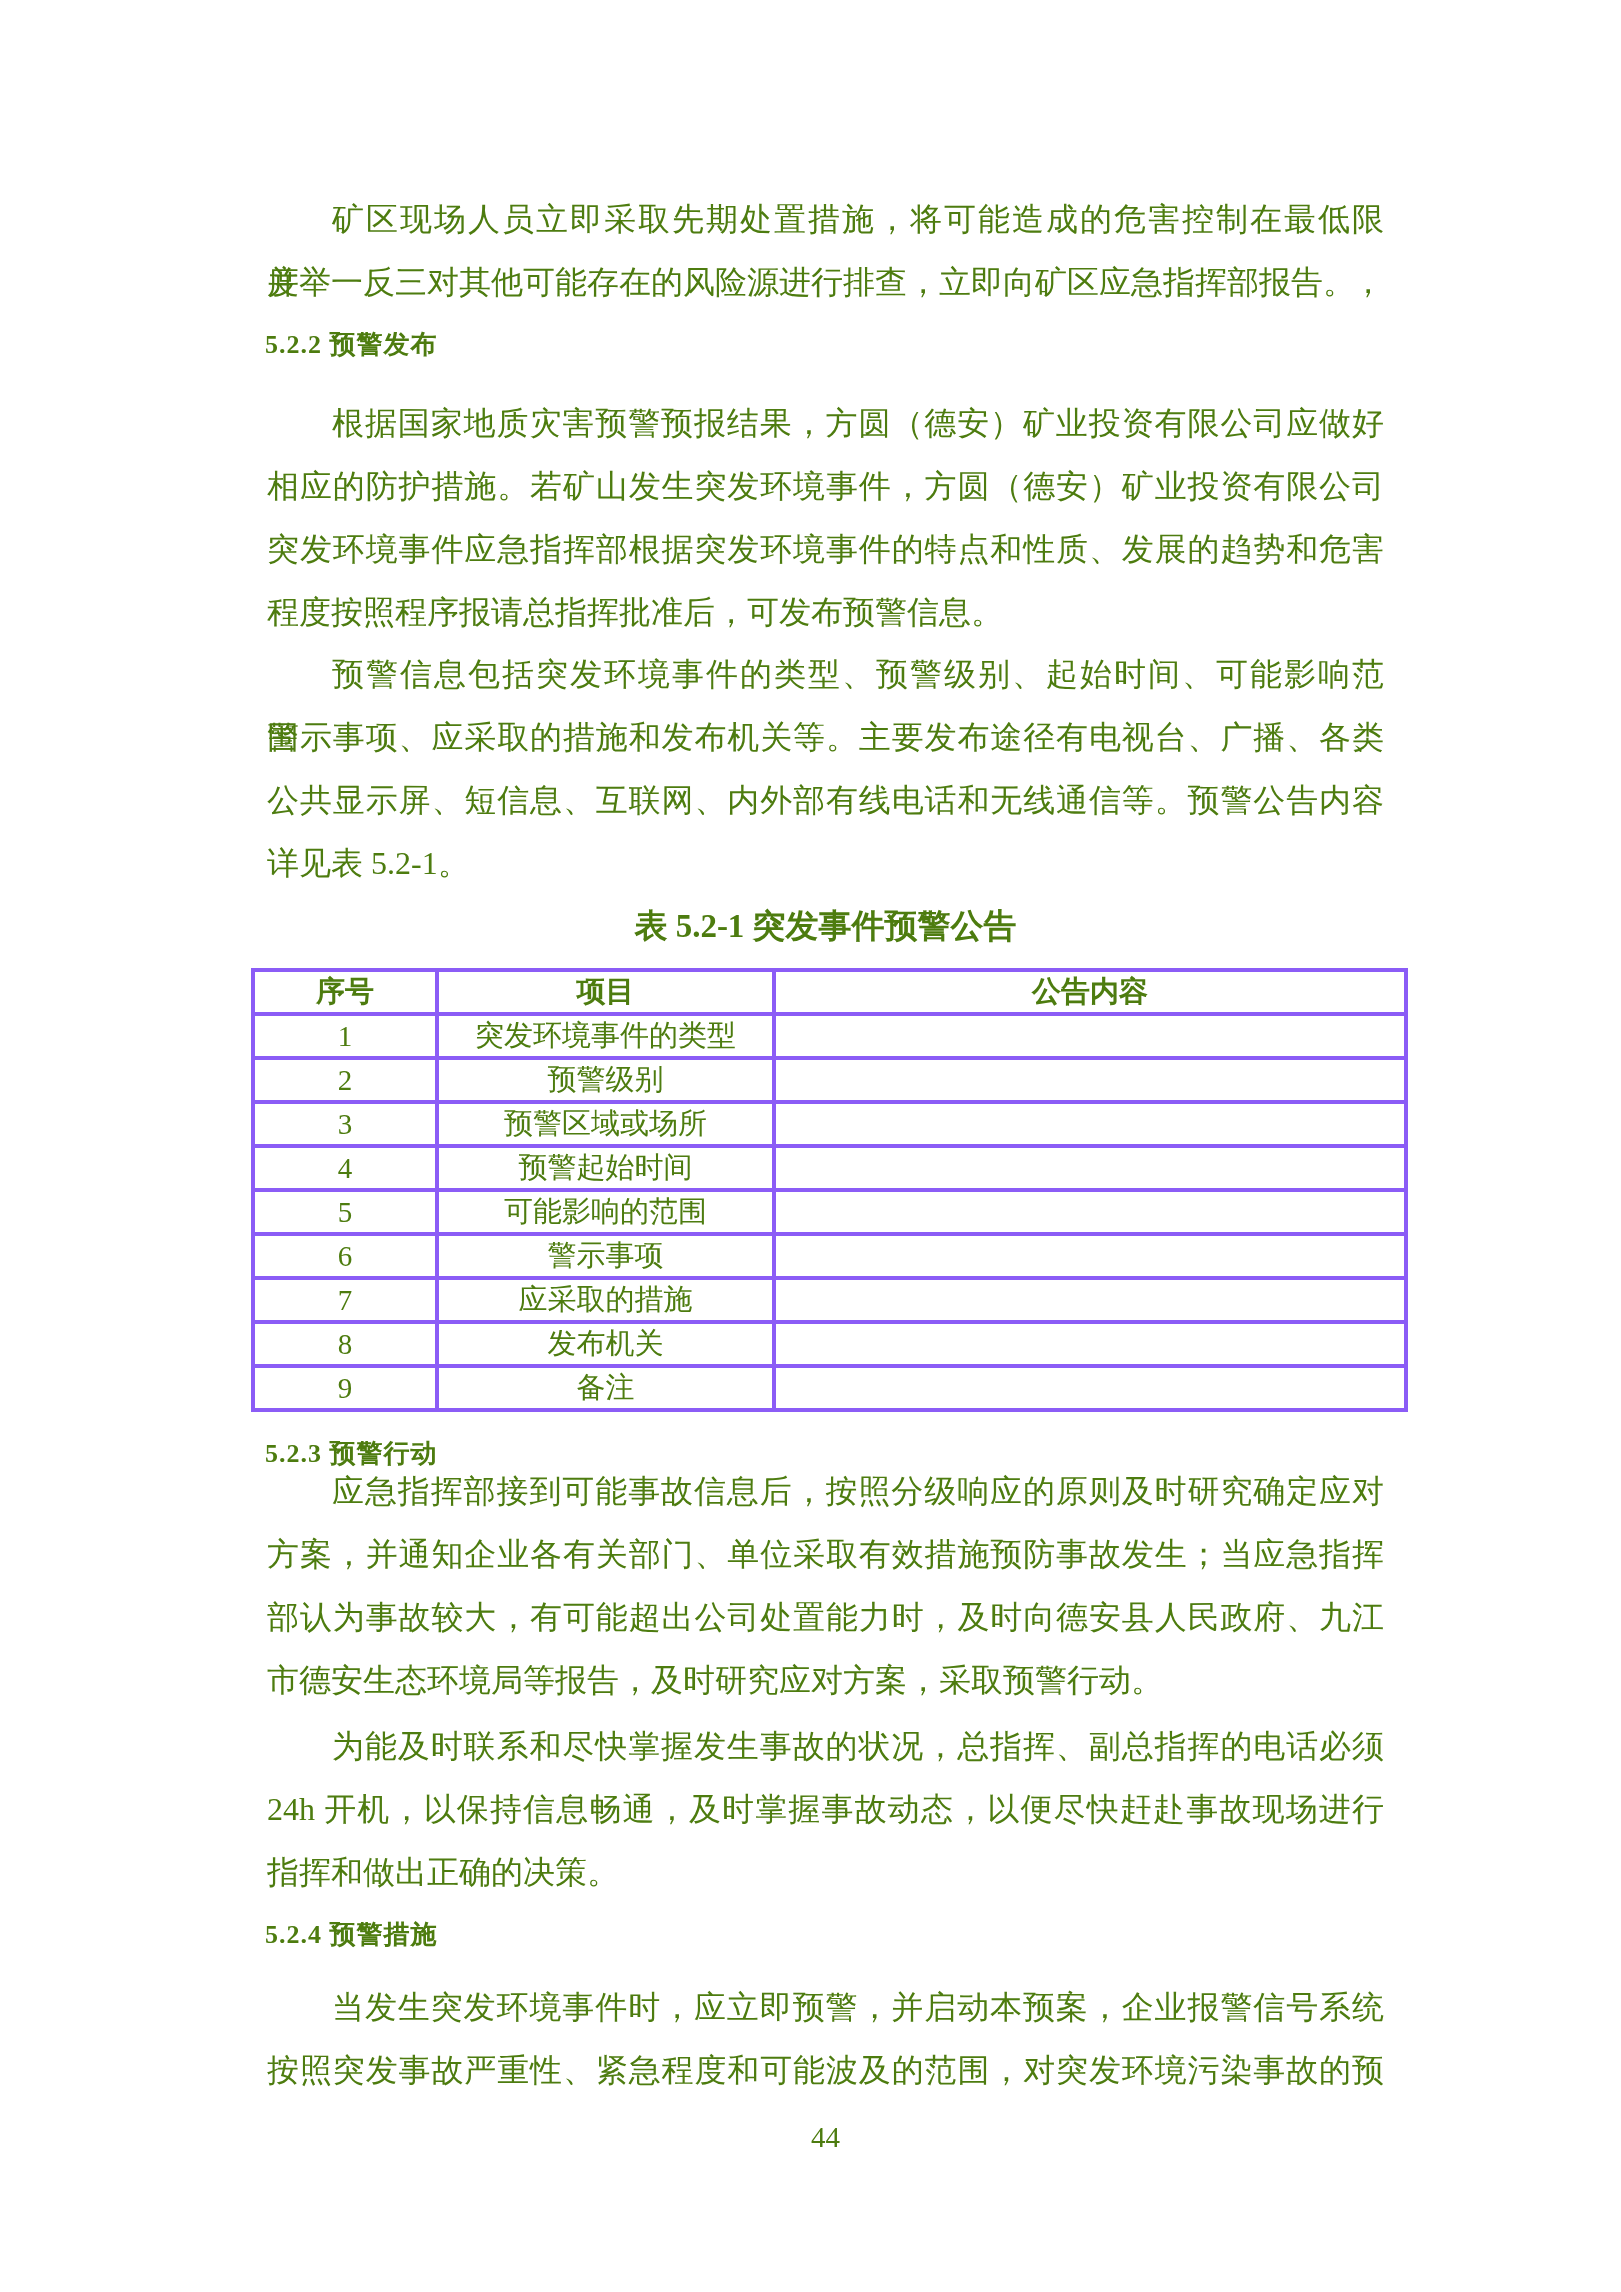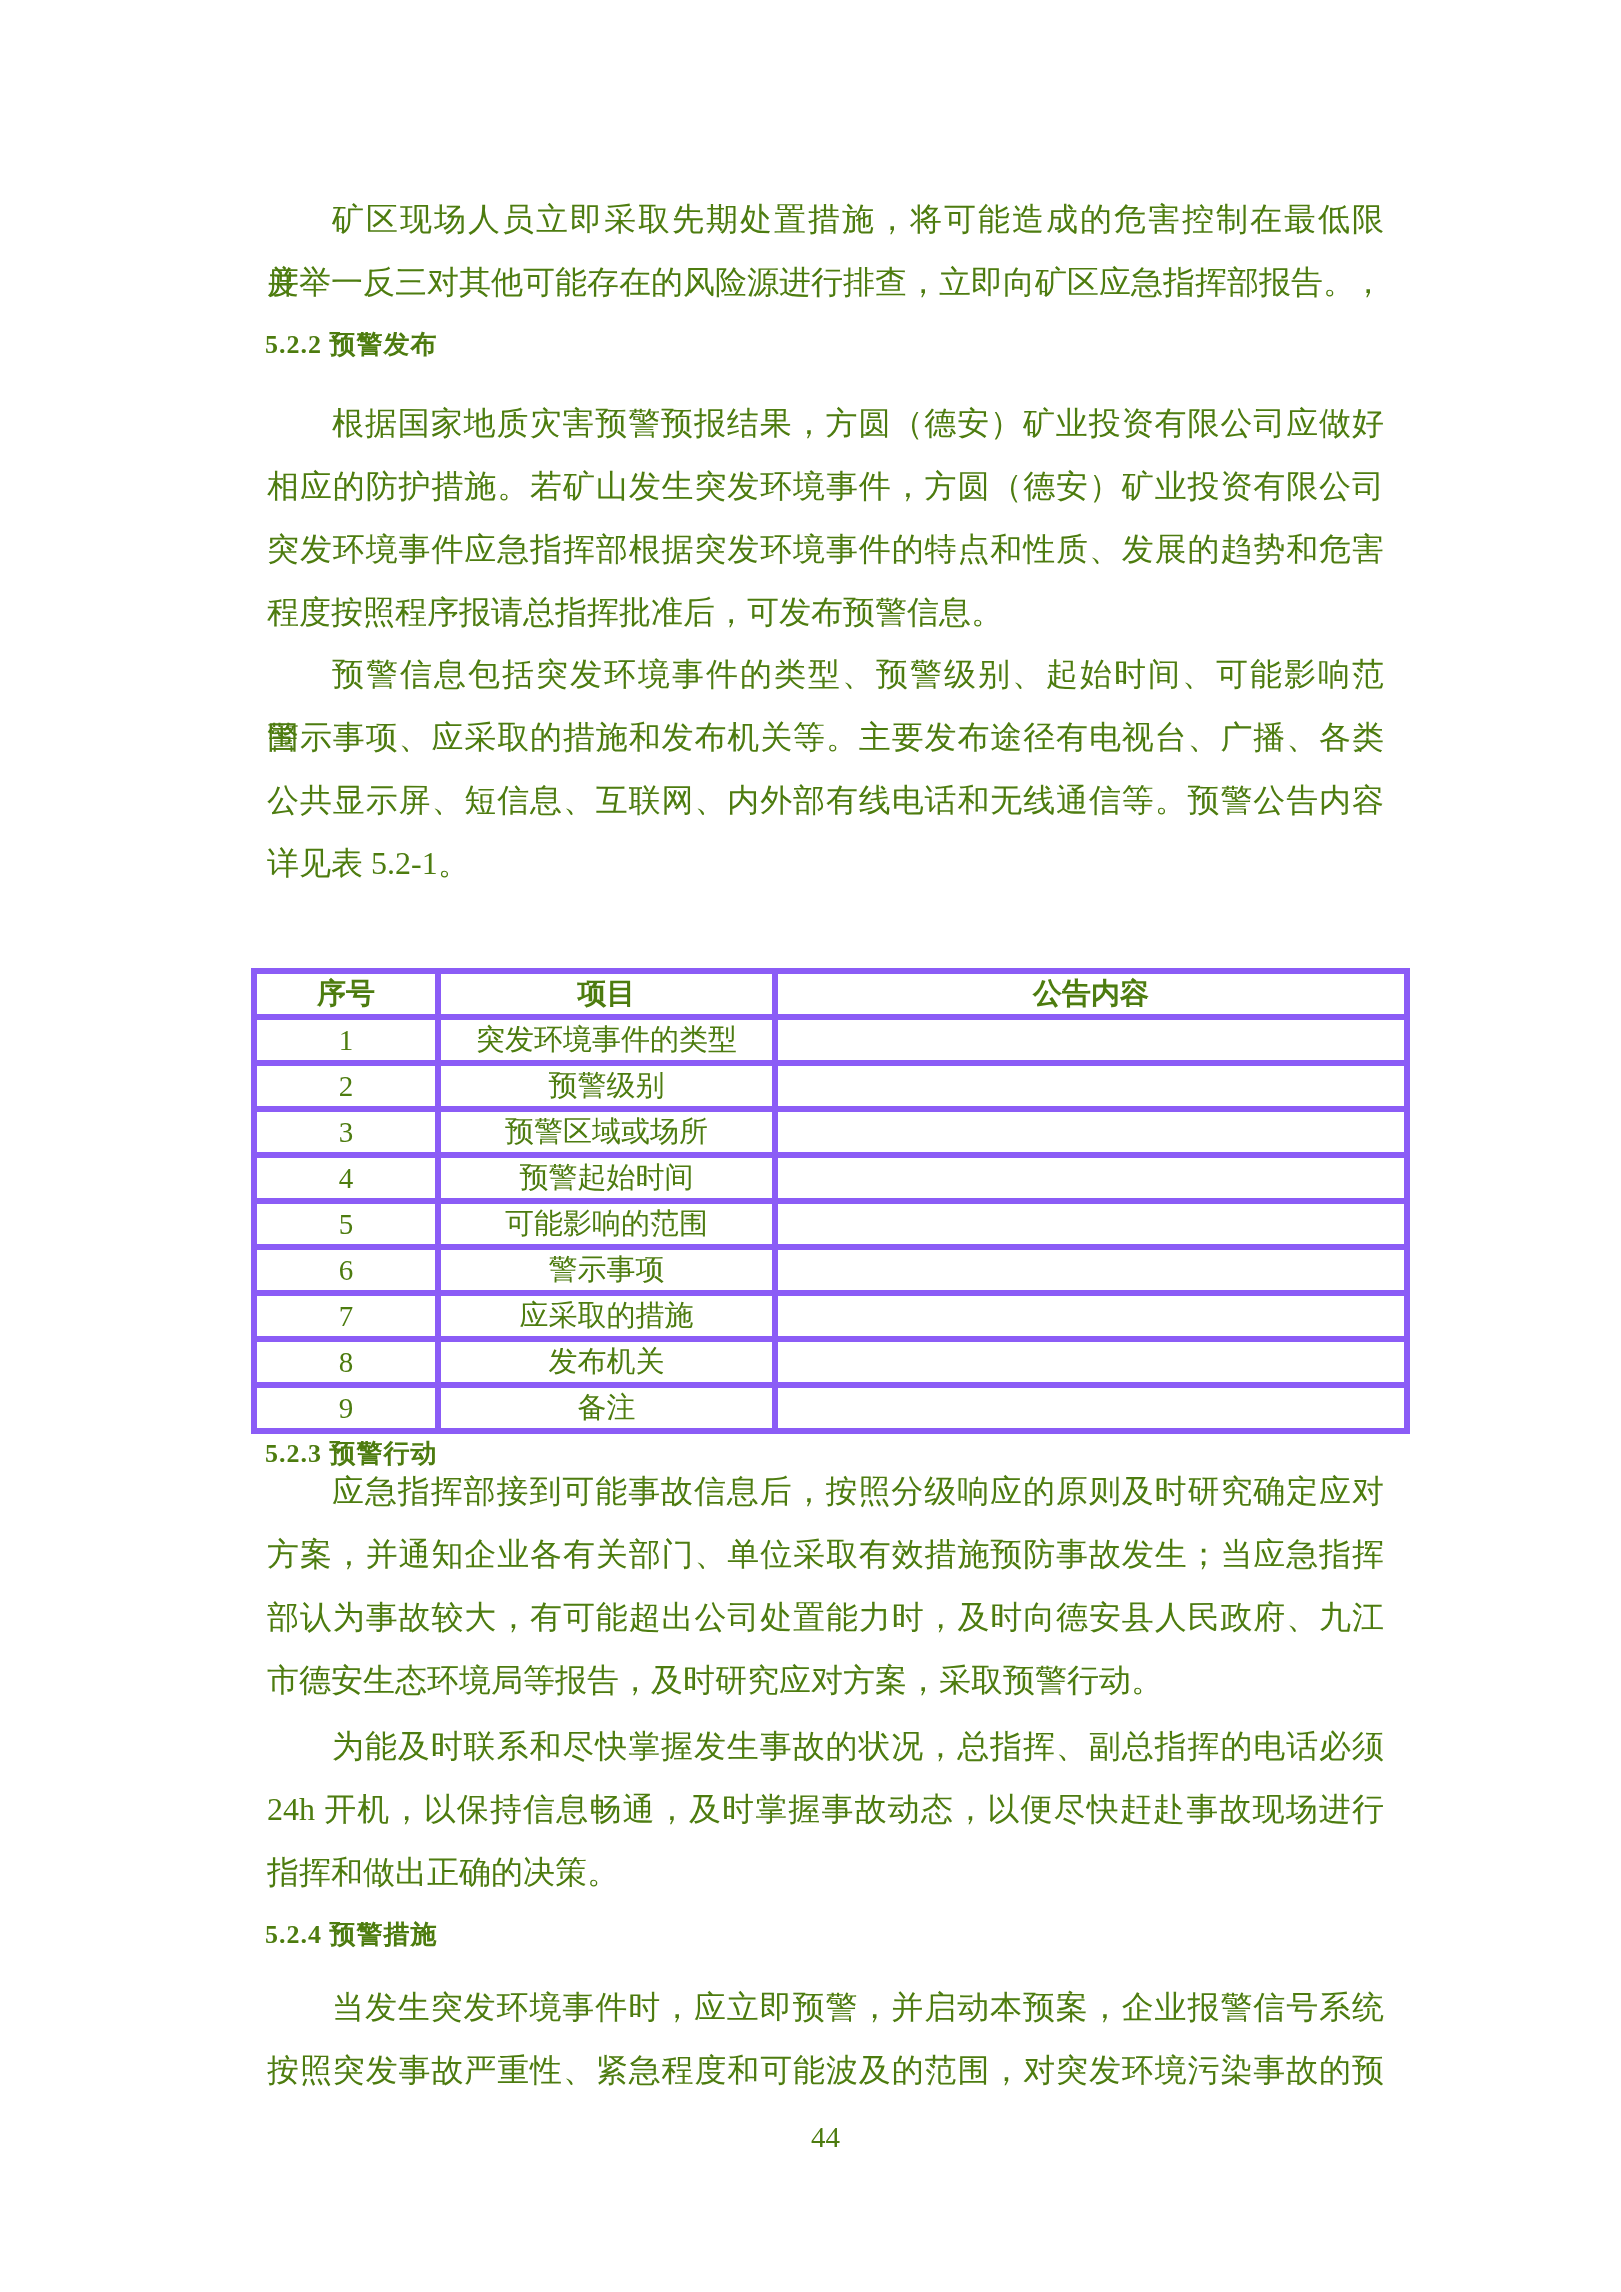--- a/index.html
+++ b/index.html
@@ -58,21 +58,21 @@
   table.announce {
     position: absolute;
     left: 251px;
     top: 968px;
     width: 1154px;
     border-collapse: collapse;
     table-layout: fixed;
   }
   table.announce th,
   table.announce td {
-    border: 6px solid #8b5cf6;
+    border: 4px solid #8b5cf6;
     text-align: center;
     vertical-align: middle;
     padding: 0;
     overflow: hidden;
   }
   table.announce th {
     font-size: 29px;
     font-weight: bold;
     height: 37px;
   }
@@ -110,20 +110,21 @@
     <div class="line end">程度按照程序报请总指挥批准后，可发布预警信息。</div>
   </div>
 
   <div class="block" style="top:643px">
     <div class="line indent">预警信息包括突发环境事件的类型、预警级别、起始时间、可能影响范围、</div>
     <div class="line">警示事项、应采取的措施和发布机关等。主要发布途径有电视台、广播、各类</div>
     <div class="line">公共显示屏、短信息、互联网、内外部有线电话和无线通信等。预警公告内容</div>
     <div class="line end">详见表 5.2-1。</div>
   </div>
 
+  <div class="caption" style="top:905px">表 5.2-1 突发事件预警公告</div>
 
   <table class="announce">
     <colgroup>
       <col style="width:184px">
       <col style="width:337px">
       <col style="width:632px">
     </colgroup>
     <thead>
       <tr>
         <th>序号</th>

